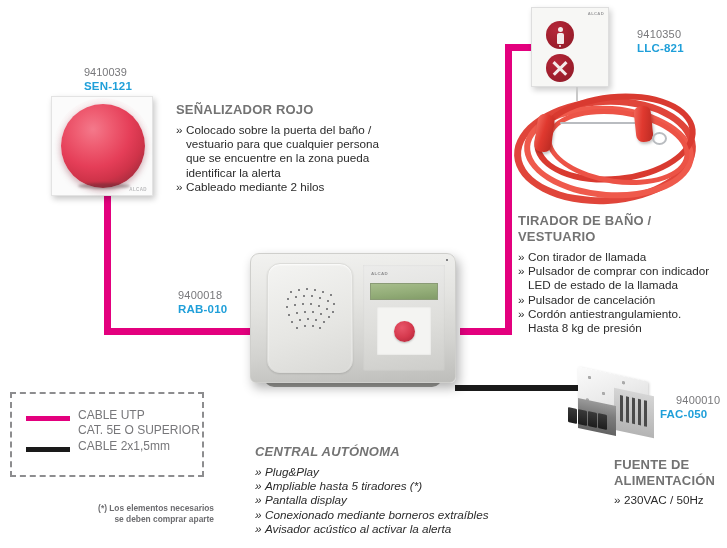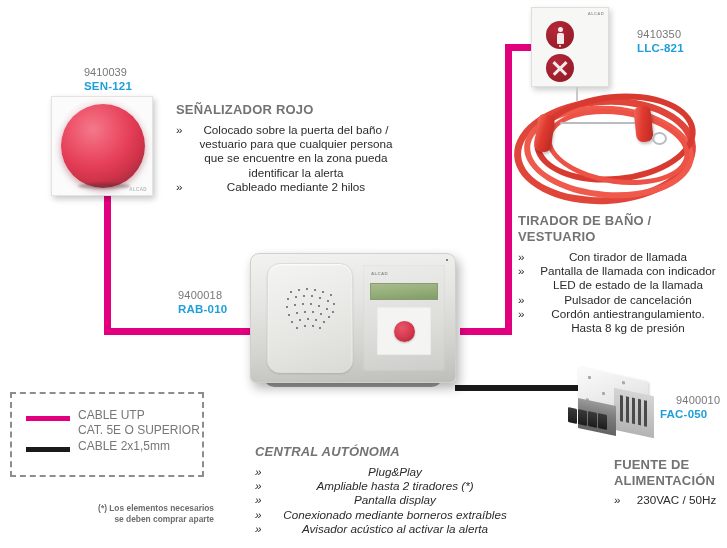--- a/index.html
+++ b/index.html
@@ -16,21 +16,21 @@
   
   .cable-utp{background:#E3007E;}
   .cable-blk{background:#1a1a1a;}
 
   
   .partno{font-size:11px;color:#77777a;letter-spacing:.2px;line-height:13px;white-space:nowrap;}
   .partcode{font-size:11.5px;color:#1f9fd9;font-weight:bold;letter-spacing:.2px;line-height:14px;white-space:nowrap;}
 
   
   .heading{font-size:13px;font-weight:bold;color:#737373;letter-spacing:.2px;line-height:16px;}
-  .bullets{font-size:11.7px;color:#2b2b2b;line-height:14.2px;text-align:center;}
+  .bullets{font-size:11.7px;color:#2b2b2b;line-height:14.2px;}
   .bullets .li{display:block;padding-left:10px;position:relative;white-space:nowrap;}
   .bullets .li:before{content:"\00BB";position:absolute;left:0;top:0;color:#2b2b2b;}
   .bullets .cont{display:block;padding-left:10px;white-space:nowrap;}
 
   
   .legend{border:2px dashed #8d8d8f;box-sizing:border-box;}
   .legend-txt{font-size:12px;color:#77777a;line-height:15px;white-space:nowrap;}
   .swatch-pink{background:#E3007E;height:5px;}
   .swatch-black{background:#1a1a1a;height:5px;}
   .footnote{font-size:8.4px;color:#6d6d70;line-height:10.5px;text-align:right;font-weight:bold;}
@@ -187,21 +187,21 @@
 
     <div class="cord-grip" data-name="cord-grip-left" style="left:36px;top:26px;width:17px;height:38px;transform:rotate(8deg);"></div>
     <div class="cord-grip" data-name="cord-grip-right" style="left:135px;top:18px;width:17px;height:36px;transform:rotate(-6deg);"></div>
     <div class="cord-metal" data-name="cord-ring-clip" style="left:152px;top:44px;width:11px;height:9px;border-radius:50%;background:transparent;border:2px solid #b9bcc0;"></div>
   </div>
 
   <div class="abs" data-name="section-pullcord-text" style="left:518px;top:213px;width:210px;">
     <div class="heading" data-name="pullcord-heading">TIRADOR DE BAÑO / VESTUARIO</div>
     <div class="bullets" data-name="pullcord-bullets" style="margin-top:5px;">
       <span class="li" data-name="bullet">Con tirador de llamada</span>
-      <span class="li" data-name="bullet">Pantalla de llamada con indicador</span>
+      <span class="li" data-name="bullet">Pulsador de comprar con indicador</span>
       <span class="cont" data-name="bullet-cont">LED de estado de la llamada</span>
       <span class="li" data-name="bullet">Pulsador de cancelación</span>
       <span class="li" data-name="bullet">Cordón antiestrangulamiento.</span>
       <span class="cont" data-name="bullet-cont">Hasta 8 kg de presión</span>
     </div>
   </div>
 
   <div class="abs" data-name="device-central-rab010" style="left:242px;top:253px;width:222px;height:140px;">
     <div class="rab-foot" data-name="central-base" style="left:22px;top:124px;width:178px;height:10px;"></div>
     <div class="abs rab-body" data-name="central-housing" style="left:8px;top:0px;width:206px;height:130px;">
@@ -256,21 +256,21 @@
       <div class="rab-led" data-name="central-status-led" style="right:7px;top:5px;"></div>
     </div>
   </div>
   <div class="abs partno" data-name="central-partno" style="left:178px;top:289px;">9400018</div>
   <div class="abs partcode" data-name="central-partcode" style="left:178px;top:302px;">RAB-010</div>
 
   <div class="abs" data-name="section-central-text" style="left:255px;top:444px;width:270px;font-style:italic;">
     <div class="heading" data-name="central-heading">CENTRAL AUTÓNOMA</div>
     <div class="bullets" data-name="central-bullets" style="margin-top:5px;">
       <span class="li" data-name="bullet">Plug&amp;Play</span>
-      <span class="li" data-name="bullet">Ampliable hasta 2 tiradores (*)</span>
+      <span class="li" data-name="bullet">Ampliable hasta 5 tiradores (*)</span>
       <span class="li" data-name="bullet">Pantalla display</span>
       <span class="li" data-name="bullet">Conexionado mediante borneros extraíbles</span>
       <span class="li" data-name="bullet">Avisador acústico al activar la alerta</span>
     </div>
   </div>
 
   <div class="abs" data-name="device-psu-fac050" style="left:568px;top:372px;width:96px;height:72px;">
 
     <div class="fac-top" data-name="psu-top-face" style="left:10px;top:2px;width:70px;height:40px;transform:skewY(12deg);">
       <div class="fac-screw" style="left:10px;top:7px;"></div>

